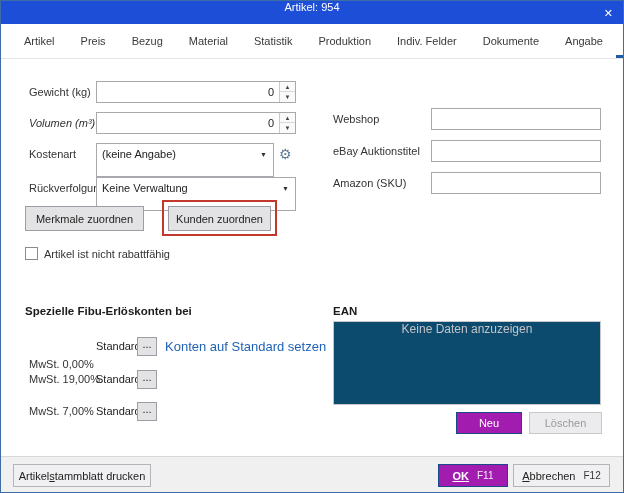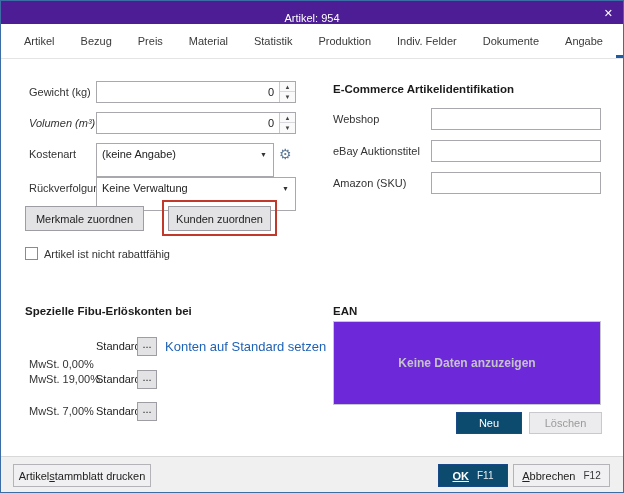--- a/index.html
+++ b/index.html
@@ -4,22 +4,22 @@
 <style>
   html,body{margin:0;padding:0;background:#ffffff;}
   *{box-sizing:border-box;}
   .dialog{
     position:relative;width:624px;height:493px;
     border:1px solid #3c6ea5;background:#ffffff;
     font-family:"Liberation Sans", sans-serif;font-size:11px;color:#222;
     overflow:hidden;
   }
   
-  .titlebar{position:absolute;top:0;left:0;right:0;height:23px;background:#4c1d95;
-    display:flex;align-items:flex-end;justify-content:center;}
+  .titlebar{position:absolute;top:0;left:0;right:0;height:23px;background:#1d4ed8;
+    display:flex;align-items:flex-start;justify-content:center;}
   .titlebar .title{color:#ffffff;font-size:11px;}
   .titlebar .close{position:absolute;right:10px;top:0;height:24px;line-height:24px;
     color:#ffffff;font-size:11px;cursor:pointer;}
   
   .tabbar{position:absolute;top:24px;left:0;right:0;height:34px;background:#ffffff;
     border-bottom:1px solid #e4e4e4;display:flex;padding-left:10px;}
   .tab{padding:0 13px;line-height:33px;color:#3a3a3a;cursor:pointer;white-space:nowrap;}
   .tab.active{color:#1d5ba4;border-bottom:3px solid #1d5ba4;line-height:31px;}
   
   .lbl{position:absolute;height:22px;line-height:22px;color:#333;white-space:nowrap;}
@@ -34,58 +34,58 @@
   .spinner .up{top:0;border-bottom:1px solid #d9d9dd;}
   .spinner .dn{bottom:0;}
   
   .combo{position:absolute;height:34px;border:1px solid #a9a9ad;background:#fff;cursor:pointer;}
   .combo .val{position:absolute;left:5px;top:0;line-height:20px;color:#222;white-space:nowrap;}
   .combo .arr{position:absolute;right:6px;top:7px;font-size:7px;color:#333;}
   
   .btn{position:absolute;background:#e3e3e5;border:1px solid #9d9da3;color:#222;
     display:flex;align-items:center;justify-content:center;font-size:11px;cursor:pointer;white-space:nowrap;text-align:center;}
   .btn.light{background:#f0f0f2;border-color:#b3b3b8;}
-  .btn.primary{background:#0c4a6e;border-color:#174a87;color:#ffffff;}
+  .btn.primary{background:#a21caf;border-color:#174a87;color:#ffffff;}
   .btn.disabled{background:#ececee;border-color:#c9c9cd;color:#9a9a9a;cursor:default;}
   .btn .key{font-size:10px;margin-left:8px;opacity:0.9;}
   .btn .accel-u{text-decoration:underline;}
   .ok-label{text-decoration:underline;font-weight:bold;}
   
   .gear{position:absolute;font-size:14px;color:#5f7b99;cursor:pointer;line-height:16px;}
   
   .red-box{position:absolute;border:2px solid #c0392b;background:transparent;pointer-events:none;}
   
   .checkbox{position:absolute;width:13px;height:13px;border:1px solid #8a8a8f;background:#fff;cursor:pointer;}
   
   .link{position:absolute;color:#1f62b5;font-size:13px;cursor:pointer;white-space:nowrap;line-height:16px;}
   
   .valtext{position:absolute;height:20px;line-height:20px;color:#222;white-space:nowrap;}
   .ellipsis-btn{position:absolute;width:20px;height:19px;background:#e3e3e5;border:1px solid #9d9da3;
     text-align:center;line-height:13px;font-size:11px;cursor:pointer;}
   
-  .ean-box{position:absolute;border:1px solid #c8c8cc;background:#6d28d9;
-    display:flex;align-items:center;justify-content:center;font-weight:bold;}
+  .ean-box{position:absolute;border:1px solid #c8c8cc;background:#0c4a6e;
+    display:flex;justify-content:center;}
   .ean-box .empty{color:#c4c4c8;font-size:12px;}
   
   .footer{position:absolute;left:0;right:0;top:455px;bottom:0;background:#f0f0f0;border-top:1px solid #d8d8d8;}
 </style>
 </head>
 <body>
 
 <div class="dialog">
 
   <div class="titlebar">
     <span class="title">Artikel: 954</span>
     <span class="close">✕</span>
   </div>
 
   <div class="tabbar">
     <div class="tab">Artikel</div>
+    <div class="tab">Preis</div>
     <div class="tab">Bezug</div>
-    <div class="tab">Preis</div>
     <div class="tab">Material</div>
     <div class="tab">Statistik</div>
     <div class="tab">Produktion</div>
     <div class="tab">Indiv. Felder</div>
     <div class="tab">Dokumente</div>
     <div class="tab">Angabe</div>
     <div class="tab active">Sonstiges</div>
   </div>
 
   <div class="lbl" style="left:28px;top:80px;">Gewicht (kg)</div>
@@ -134,21 +134,20 @@
   <div class="link" style="left:164px;top:338px;">Konten auf Standard setzen</div>
 
   <div class="lbl" style="left:28px;top:367px;">MwSt. 19,00%</div>
   <div class="valtext" style="left:95px;top:368px;">Standard</div>
   <div class="ellipsis-btn" style="left:136px;top:369px;">...</div>
 
   <div class="lbl" style="left:28px;top:399px;">MwSt. 7,00%</div>
   <div class="valtext" style="left:95px;top:400px;">Standard</div>
   <div class="ellipsis-btn" style="left:136px;top:401px;">...</div>
 
-  <div class="heading" style="left:332px;top:82px;">E-Commerce Artikelidentifikation</div>
 
   <div class="lbl" style="left:332px;top:107px;">Webshop</div>
   <div class="spin" style="left:430px;top:107px;width:170px;">
     <input style="width: 100%; text-align: left; padding: 0px 4px;" value="">
   </div>
 
   <div class="lbl" style="left:332px;top:139px;">eBay Auktionstitel</div>
   <div class="spin" style="left:430px;top:139px;width:170px;">
     <input style="width: 100%; text-align: left; padding: 0px 4px;" value="">
   </div>

